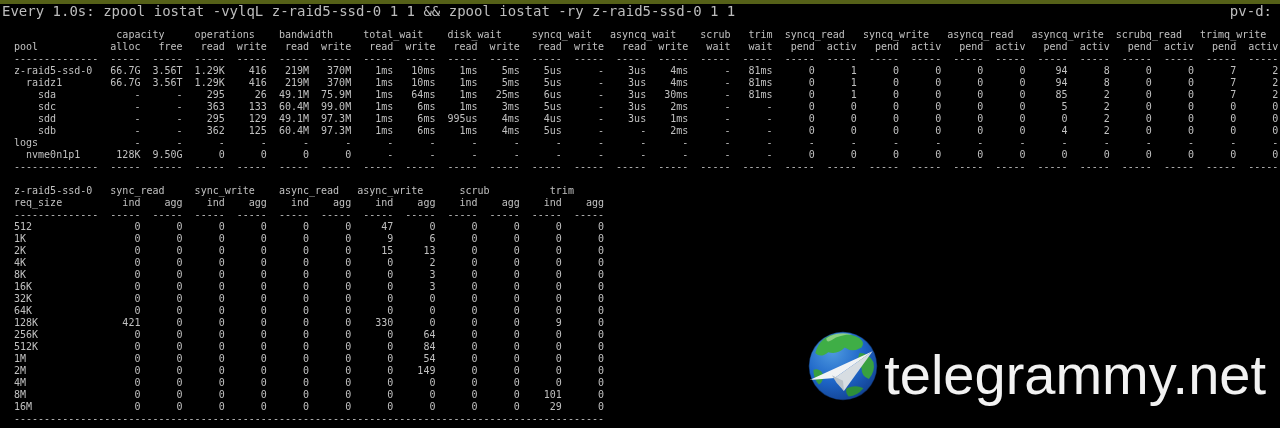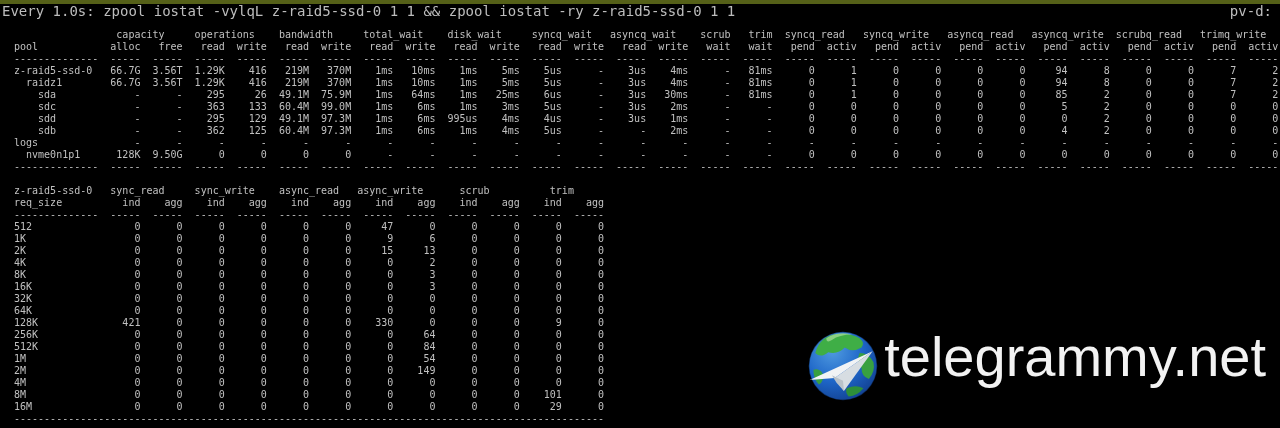--- a/index.html
+++ b/index.html
@@ -25,21 +25,21 @@
   .term{
     margin:0;padding:0 0 0 14px;
     font-size:10px;line-height:12px;
     color:#c0c0c0;
     white-space:pre;
   }
   .term div{height:12px;white-space:pre;}
   .watermark{
     position:absolute;
     right:14px;bottom:25px;
-    display:flex;align-items:flex-start;gap:4px;
+    display:flex;align-items:flex-end;gap:4px;
     pointer-events:none;
   }
   .watermark .wm-text{
     font-family:"Liberation Sans", sans-serif;
     font-size:56px;
     color:#f2f2f2;
     letter-spacing:0px;
     line-height:1;
   }
 </style>

